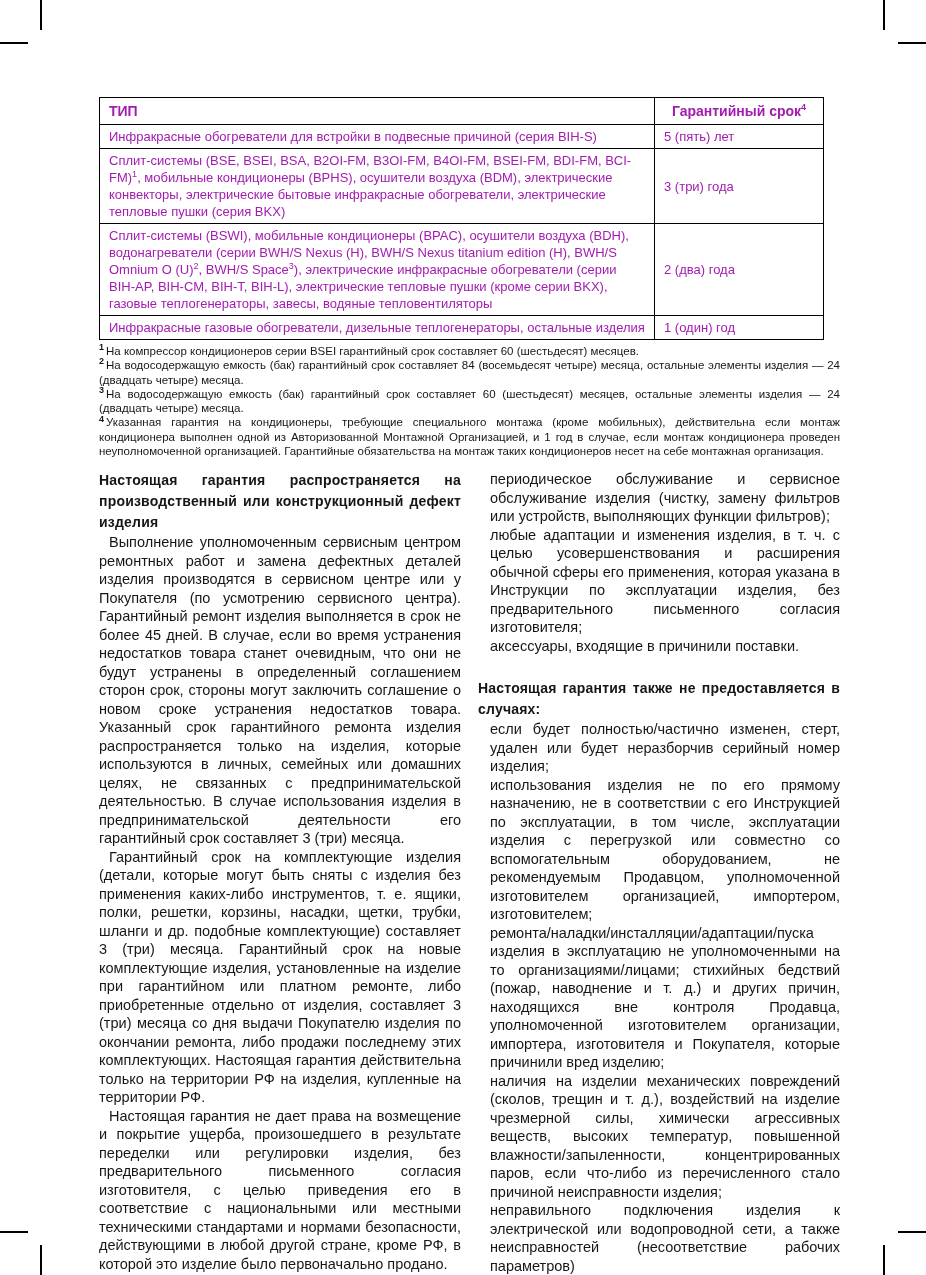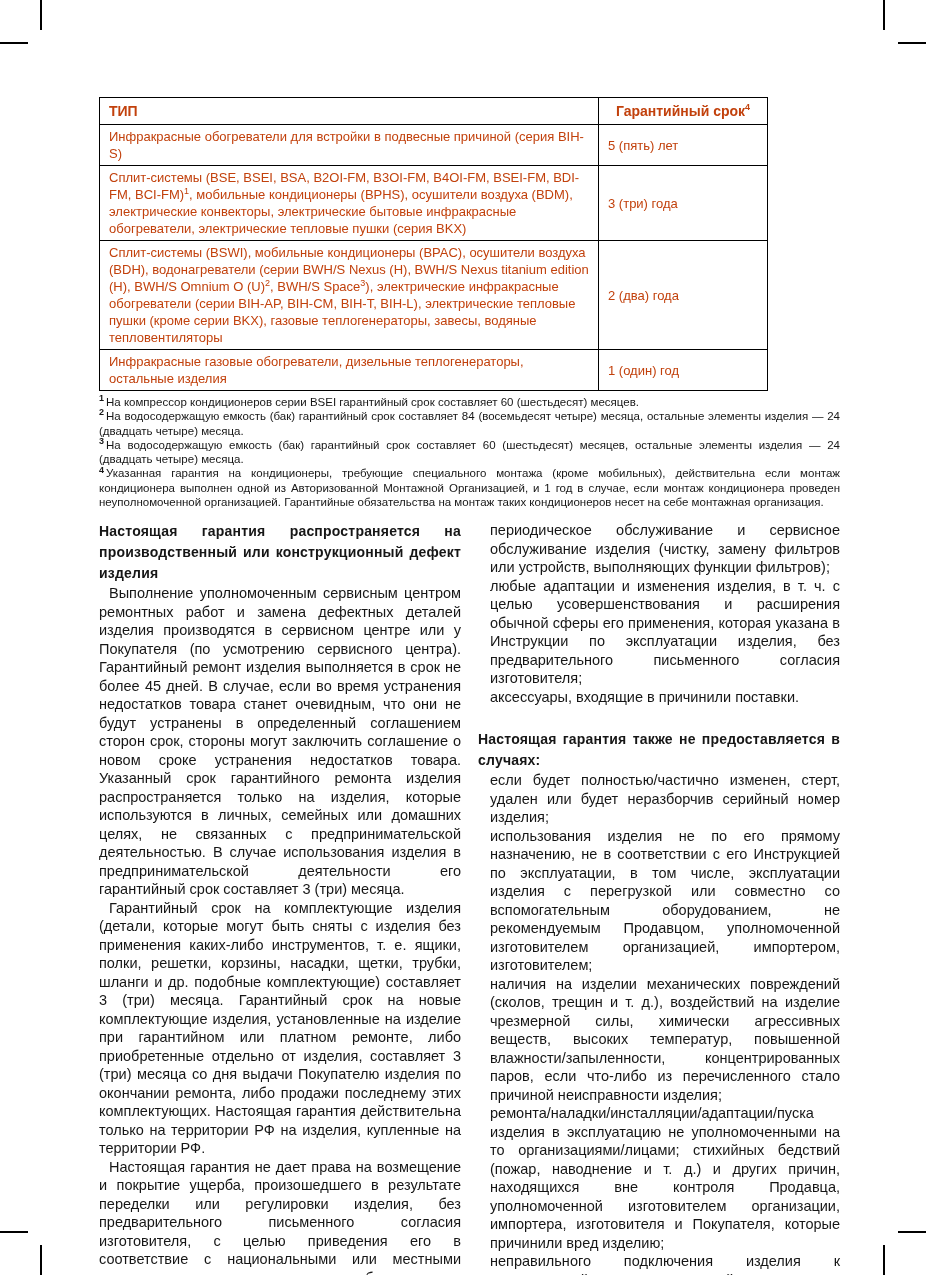--- a/index.html
+++ b/index.html
@@ -15,24 +15,24 @@
   }
   
   .crop { position: absolute; background: #000; }
   .crop.v { width: 2px; height: 30px; }
   .crop.h { width: 28px; height: 2px; }
 
   .content { position: absolute; left: 99px; top: 97px; width: 741px; }
 
   table.warranty {
     border-collapse: collapse;
-    width: 669px;
+    width: 725px;
     font-size: 13px;
     line-height: 17px;
-    color: #c2410c;
+    color: #a21caf;
   }
   table.warranty th, table.warranty td {
     border: 1.5px solid #000;
     padding: 3px 9px;
     vertical-align: middle;
   }
   table.warranty th {
     font-size: 14px;
     line-height: 18px;
     font-weight: bold;
@@ -123,21 +123,21 @@
       </div>
 
       <div class="col col-right">
         <p class="item">периодическое обслуживание и сервисное обслуживание изделия (чистку, замену фильтров или устройств, выполняющих функции фильтров);</p>
         <p class="item">любые адаптации и изменения изделия, в т. ч. с целью усовершенствования и расширения обычной сферы его применения, которая указана в Инструкции по эксплуатации изделия, без предварительного письменного согласия изготовителя;</p>
         <p class="item">аксессуары, входящие в причинили поставки.</p>
 
         <h3 class="second">Настоящая гарантия также не предоставляется в случаях:</h3>
         <p class="item">если будет полностью/частично изменен, стерт, удален или будет неразборчив серийный номер изделия;</p>
         <p class="item">использования изделия не по его прямому назначению, не в соответствии с его Инструкцией по эксплуатации, в том числе, эксплуатации изделия с перегрузкой или совместно со вспомогательным оборудованием, не рекомендуемым Продавцом, уполномоченной изготовителем организацией, импортером, изготовителем;</p>
+        <p class="item">ремонта/наладки/инсталляции/адаптации/пуска изделия в эксплуатацию не уполномоченными на то организациями/лицами; стихийных бедствий (пожар, наводнение и т. д.) и других причин, находящихся вне контроля Продавца, уполномоченной изготовителем организации, импортера, изготовителя и Покупателя, которые причинили вред изделию;</p>
         <p class="item">наличия на изделии механических повреждений (сколов, трещин и т. д.), воздействий на изделие чрезмерной силы, химически агрессивных веществ, высоких температур, повышенной влажности/запыленности, концентрированных паров, если что-либо из перечисленного стало причиной неисправности изделия;</p>
-        <p class="item">ремонта/наладки/инсталляции/адаптации/пуска изделия в эксплуатацию не уполномоченными на то организациями/лицами; стихийных бедствий (пожар, наводнение и т. д.) и других причин, находящихся вне контроля Продавца, уполномоченной изготовителем организации, импортера, изготовителя и Покупателя, которые причинили вред изделию;</p>
         <p class="item">неправильного подключения изделия к электрической или водопроводной сети, а также неисправностей (несоответствие рабочих параметров)</p>
       </div>
 
     </div>
 
   </div>
 </div>
 
 </body></html>

